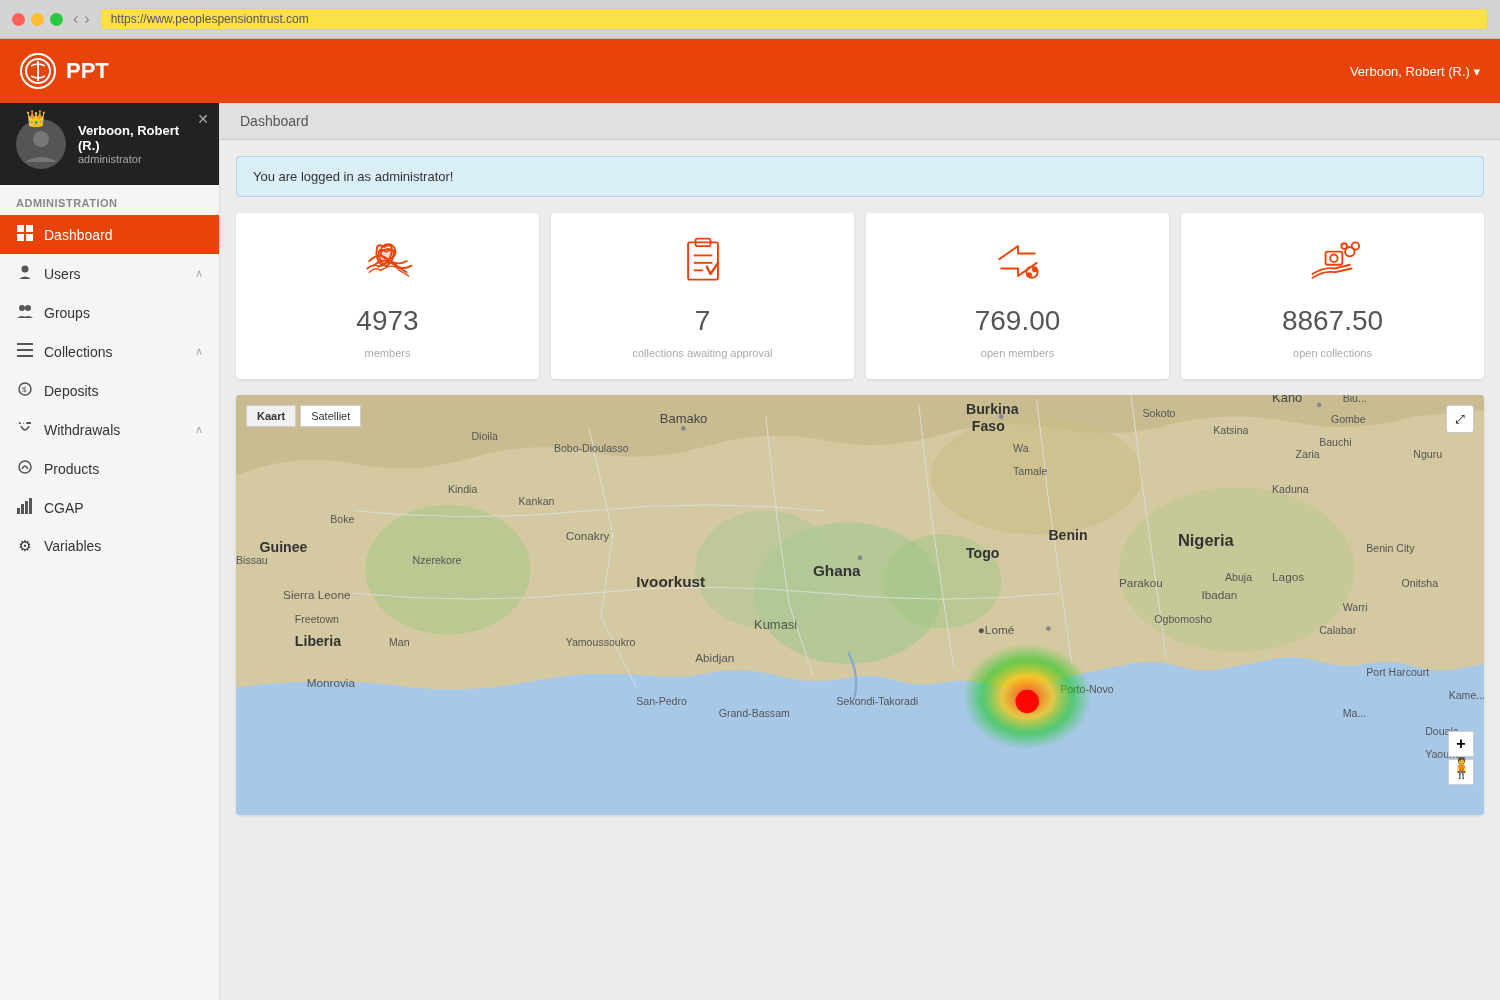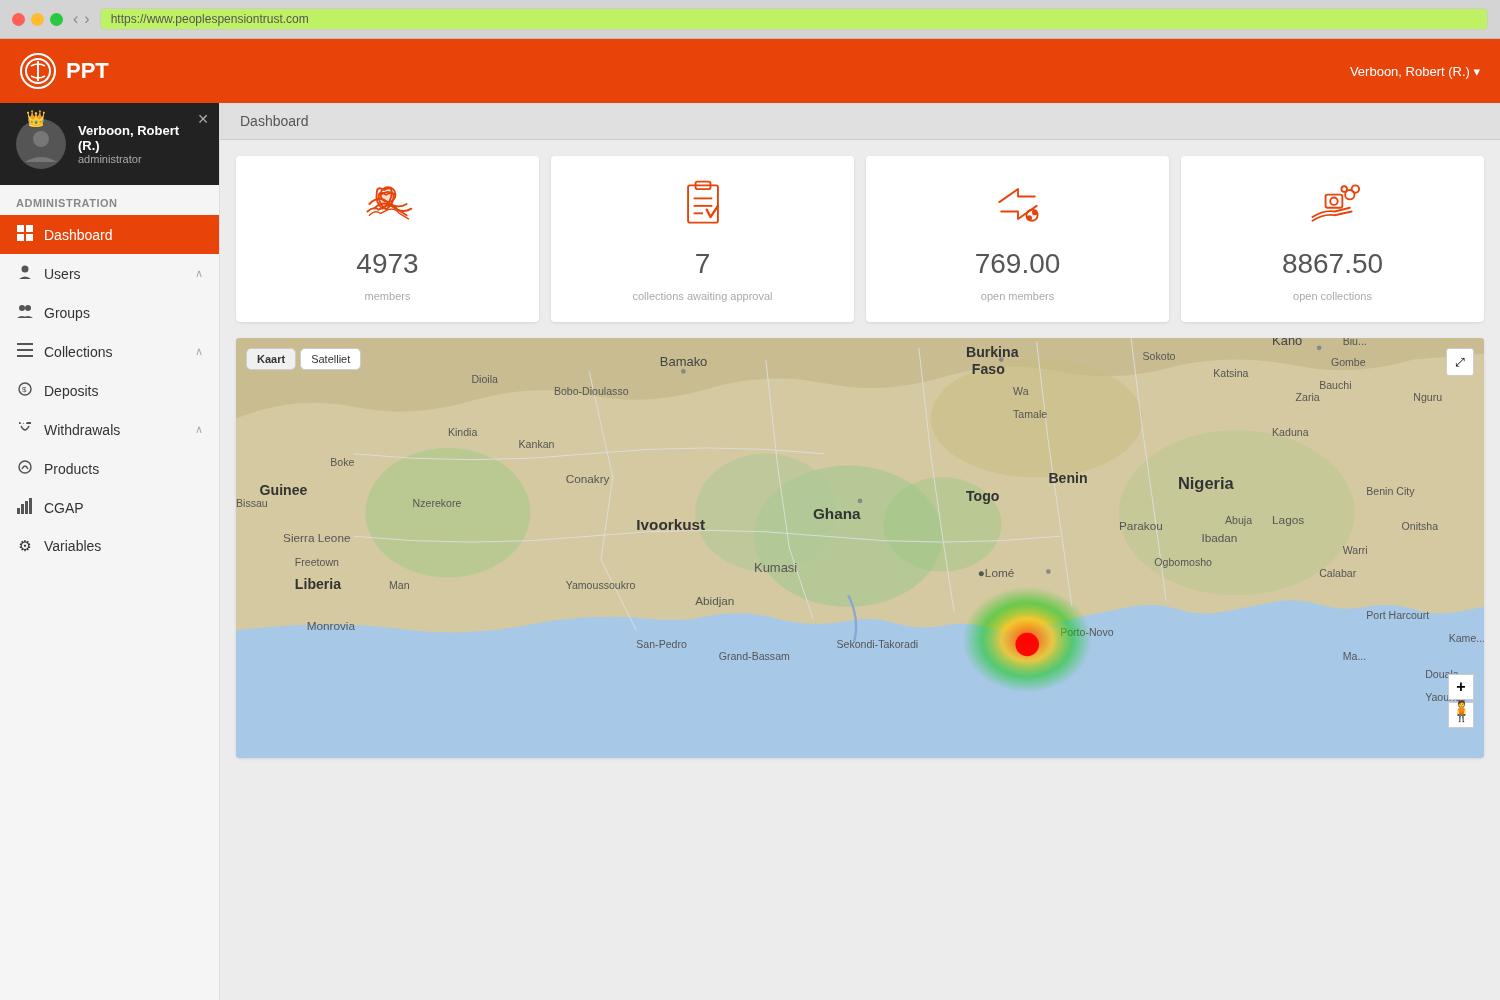--- a/index.html
+++ b/index.html
@@ -16,21 +16,21 @@
     }
     .traffic-lights { display: flex; gap: 6px; }
     .traffic-light { width: 13px; height: 13px; border-radius: 50%; }
     .tl-red { background: #ff5f57; }
     .tl-yellow { background: #febc2e; }
     .tl-green { background: #28c840; }
     .browser-nav { display: flex; gap: 6px; color: #888; font-size: 16px; }
     .browser-nav span { cursor: pointer; }
     .address-bar {
       flex: 1;
-      background: #bef264;
+      background: #fde047;
       border: 1px solid #ccc;
       border-radius: 4px;
       padding: 3px 10px;
       font-size: 12px;
       color: #555;
     }
 
     
     .app-wrapper { display: flex; flex-direction: column; height: calc(1000px - 36px); }
 
@@ -179,21 +179,21 @@
     .map-controls {
       position: absolute;
       top: 10px;
       left: 10px;
       display: flex;
       gap: 4px;
     }
     .map-btn {
       background: white;
       border: 1px solid #ccc;
-      border-radius: 5px;
+      border-radius: 0;
       padding: 4px 10px;
       font-size: 11px;
       cursor: pointer;
       color: #333;
     }
     .map-btn.active { background: #f0f0f0; font-weight: bold; }
 
     .map-expand {
       position: absolute;
       top: 10px;
@@ -381,20 +381,21 @@
         <span>Variables</span>
       </div>
     </div>
 
     <div class="content">
       <div class="page-header">
         <span class="page-header-title">Dashboard</span>
       </div>
 
       <div class="content-body">
+        <div class="alert-box">You are logged in as administrator!</div>
 
         <div class="stats-row">
 
           <div class="stat-card">
             <div class="stat-icon">
               <svg viewBox="0 0 60 60" fill="none" stroke="#e8440a" stroke-width="2">
                 <path d="M10 30 Q20 20 30 28 Q40 36 50 30" stroke-linecap="round"></path>
                 <path d="M15 35 Q25 25 35 33 Q45 41 55 35" stroke-linecap="round"></path>
                 <circle cx="30" cy="20" r="8"></circle>
                 <path d="M22 20 Q30 14 38 20" fill="none"></path>

